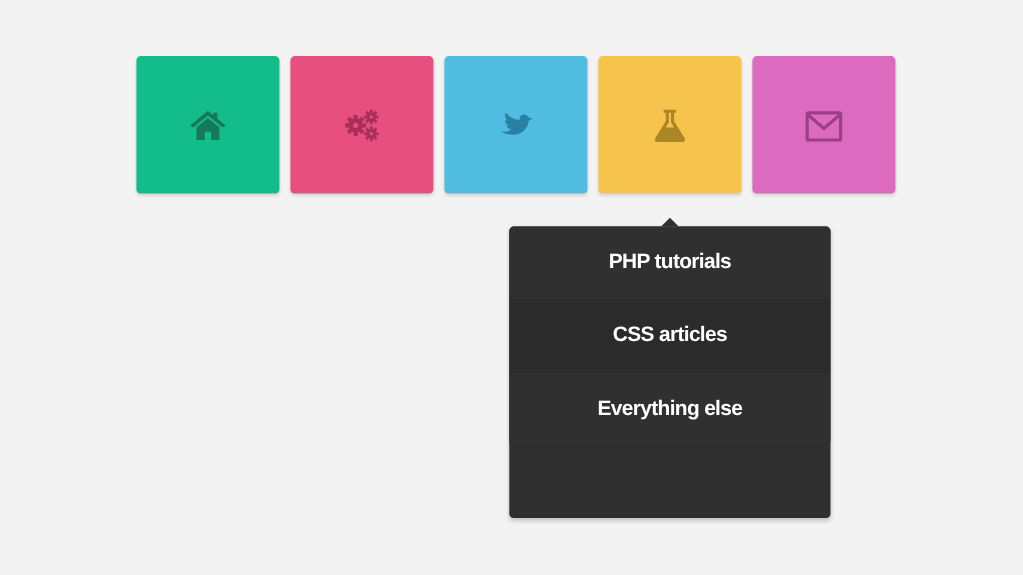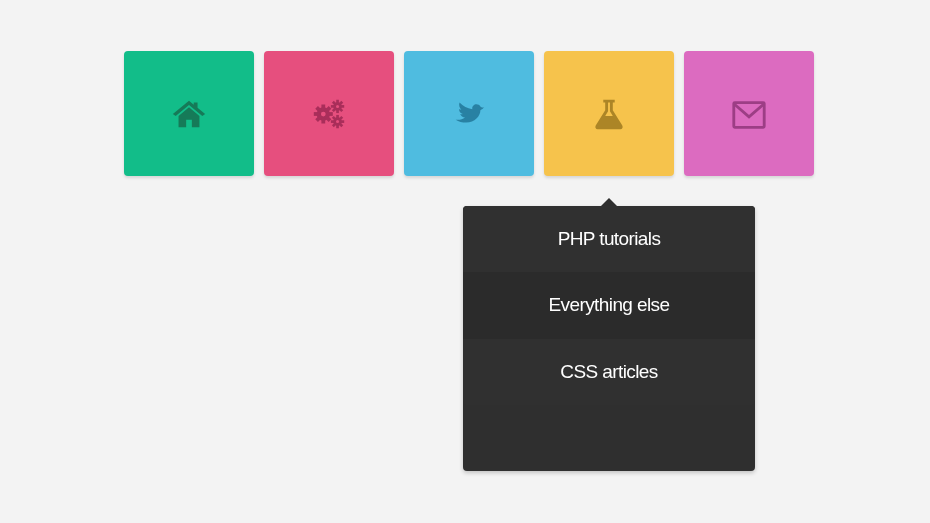--- a/index.html
+++ b/index.html
@@ -22,21 +22,21 @@
     background: #2f2f2f; border-radius: 4px;
     box-shadow: 0 2px 4px rgba(0,0,0,0.2);
   }
   .dropdown::before {
     content: ""; position: absolute; top: -8px; left: 138px;
     border-left: 8px solid transparent; border-right: 8px solid transparent;
     border-bottom: 8px solid #2f2f2f;
   }
   .menu-item {
     height: 66.25px; display: flex; align-items: center; justify-content: center;
-    color: #ffffff; font-weight: normal; font-size: 19px; letter-spacing: -0.6px;
+    color: #ffffff; font-weight: bold; font-size: 19px; letter-spacing: -0.6px;
     cursor: pointer;
   }
   .menu-item:nth-child(odd) { background: #303030; }
   .menu-item:nth-child(even) { background: #2b2b2b; }
   .menu-item:first-child { border-radius: 4px 4px 0 0; }
   .menu-item:last-child { border-radius: 0 0 4px 4px; }
 </style>
 </head>
 <body>
 
@@ -91,15 +91,15 @@
   <div class="tile" style="background:#dc6bc0">
     <svg viewBox="0 0 40 40">
       <rect x="4" y="8" width="32" height="26" rx="1" fill="none" stroke="#9c3e85" stroke-width="3"></rect>
       <path d="M5 10 L20 23 L35 10" fill="none" stroke="#9c3e85" stroke-width="3"></path>
     </svg>
   </div>
 </div>
 
 <div class="dropdown">
   <div class="menu-item">PHP tutorials</div>
+  <div class="menu-item">CSS articles</div>
   <div class="menu-item">Everything else</div>
-  <div class="menu-item">CSS articles</div>
 </div>
 
 </body></html>

